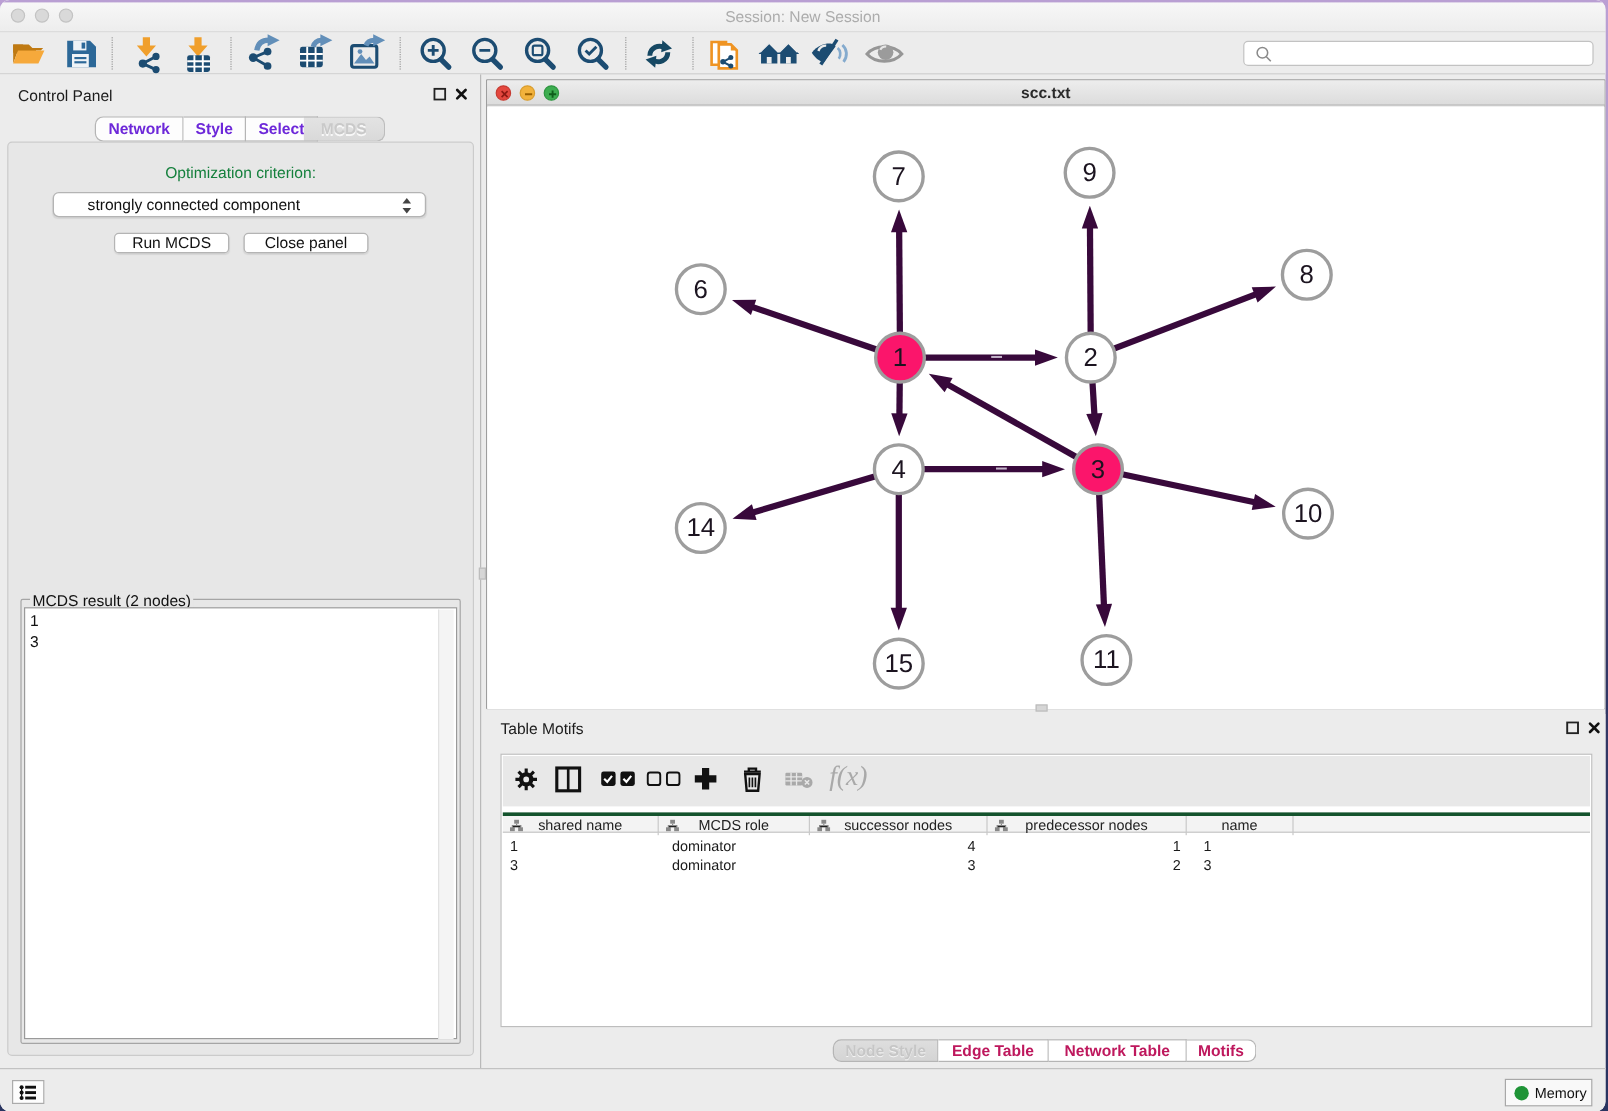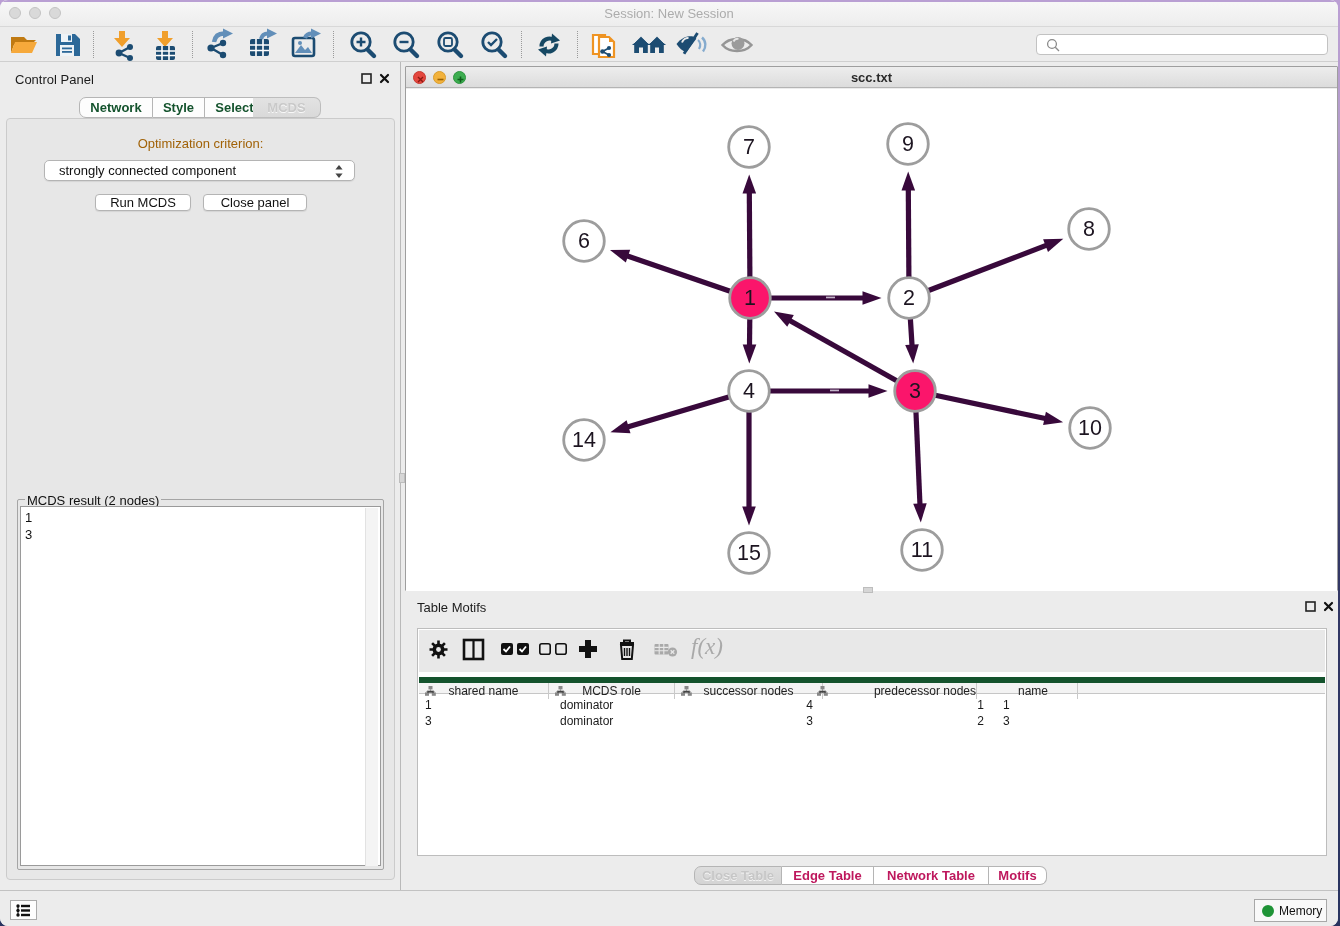--- a/index.html
+++ b/index.html
@@ -12,43 +12,43 @@
 
 .toolbar { position:absolute; left:0; top:27px; width:100%; height:35px; background:#ececec; border-bottom:1px solid #cfcfcf; }
 .sep { position:absolute; top:4px; height:27px; width:0; border-left:1px dotted #9a9a9a; }
 .ticon { position:absolute; top:1px; }
 .search { position:absolute; left:1036px; top:7px; width:292px; height:21px; background:#fff; border:1px solid #c2c2c2; border-radius:4px; }
 .search svg { position:absolute; left:9px; top:3px; }
 
 .cp { position:absolute; left:0; top:62px; width:401px; height:829px; background:#ececec; border-right:1px solid #b9b9b9; }
 .paneltitle { position:absolute; font-size:13px; color:#1c1c1c; }
 .tabs { position:absolute; left:0; top:35px; width:100%; height:21px; font-size:13px; }
-.tab { position:absolute; top:0; height:21px; background:#fdfdfd; border:1px solid #b5b5b5; color:#14532d; text-align:center; line-height:20px; font-weight:bold; }
+.tab { position:absolute; top:0; height:21px; background:#fdfdfd; border:1px solid #b5b5b5; color:#6d28d9; text-align:center; line-height:20px; font-weight:bold; }
 .tabsel { background:linear-gradient(#e3e3e3,#d9d9d9); color:#c9c9c9; text-shadow:0 1px 0 #f8f8f8; border-radius:0 7px 7px 0; border-color:#bdbdbd; }
 .cpbody { position:absolute; left:6px; top:56px; width:389px; height:762px; background:#e7e7e7; border:1px solid #cbcbcb; border-radius:4px; }
-.optlabel { position:absolute; left:0; top:17px; width:100%; text-align:center; font-size:13px; color:#a16207; }
-.dropdown { position:absolute; left:37px; top:41px; width:311px; height:21px; background:#fff; border:1px solid #b4b4b4; border-radius:5px; font-size:13px; color:#111; line-height:19px; padding-left:14px; box-shadow:0 1px 1px rgba(0,0,0,0.08); }
+.optlabel { position:absolute; left:0; top:17px; width:100%; text-align:center; font-size:13px; color:#15803d; }
+.dropdown { position:absolute; left:37px; top:41px; width:311px; height:21px; background:#fff; border:1px solid #b4b4b4; border-radius:5px; font-size:13px; color:#111; line-height:19px; padding-left:28px; box-shadow:0 1px 1px rgba(0,0,0,0.08); }
 .btn { position:absolute; height:17px; background:#fff; border:1px solid #b4b4b4; border-radius:4px; font-size:13px; color:#111; text-align:center; line-height:15px; box-shadow:0 1px 1px rgba(0,0,0,0.08); }
 .fieldset { position:absolute; left:10px; top:374px; width:367px; height:371px; }
 .fsborder { position:absolute; left:0; top:6px; width:100%; height:371px; border:1px solid #a5a5a5; border-radius:2px; }
 .fslabel { position:absolute; left:8px; top:0; background:#e7e7e7; padding:0 2px; font-size:13px; color:#111; }
 .fswhite { position:absolute; left:3px; top:13px; width:361px; height:360px; background:#fff; border:1px solid #9a9a9a; }
 .fstext { position:absolute; left:4px; top:2px; font-size:13px; color:#111; line-height:17px; }
 .fsscroll { position:absolute; right:2px; top:1px; width:13px; height:358px; background:#f4f4f4; border-left:1px solid #e2e2e2; }
 
 .net { position:absolute; left:405px; top:66px; width:933px; height:525px; border:1px solid #9e9e9e; border-radius:1px; }
 .nettitle { position:absolute; left:0; top:0; width:100%; height:21px; background:linear-gradient(#ededed,#dcdcdc); border-bottom:1px solid #b4b4b4; }
 .light { position:absolute; top:4px; width:13px; height:13px; border-radius:50%; }
 .netname { position:absolute; top:3px; left:0; width:100%; text-align:center; font-size:13px; font-weight:bold; color:#2a2a2a; }
 .canvas { position:absolute; left:0; top:22px; width:931px; height:502px; background:#fff; }
 
 .tp { position:absolute; left:405px; top:595px; width:933px; height:296px; background:#ececec; }
 .tpbox { position:absolute; left:12px; top:33px; width:910px; height:228px; background:#fff; border:1px solid #bdbdbd; }
 .tptoolbar { position:absolute; left:1px; top:1px; width:906px; height:42px; background:#e8e8e8;text-align:center; }
-.thead { position:absolute; left:1px; top:48px; height:17px; background:#f3f3f3; border-top:6px solid #14532d; border-bottom:1px solid #c6c6c6; font-size:12px; color:#222; }
+.thead { position:absolute; left:1px; top:48px; height:17px; background:#f3f3f3; border-top:3px solid #14532d; border-bottom:1px solid #c6c6c6; font-size:12px; color:#222; }
 .th { position:absolute; top:0; height:16px; border-right:1px solid #c9c9c9; text-align:center; line-height:16px; }
 .trow { position:absolute; font-size:12px; color:#1a1a1a; height:16px; line-height:16px; }
 .btabs { position:absolute; top:271px; left:0; width:100%; font-size:13px; }
 .btab { position:absolute; top:0; height:19px; background:#fff; border:1px solid #b5b5b5; text-align:center; line-height:17px; color:#be185d; font-weight:bold; }
 
 .status { position:absolute; left:0; top:890px; width:100%; height:36px; background:#ececec; border-top:1px solid #c2c2c2; }
 .listbtn { position:absolute; left:10px; top:9px; width:27px; height:20px; background:#fdfdfd; border:1px solid #ababab; }
 .membtn { position:absolute; right:11px; top:8px; width:73px; height:23px; background:#f9f9f9; border:1px solid #a8a8a8; font-size:12px; color:#111; }
 </style></head><body>
 <div class="win">
@@ -363,21 +363,21 @@
               <path d="M5.5 3.4 v1.6 M2 6.4 V5 h7 v1.4" stroke="#888" stroke-width="1"></path>
             </svg>MCDS role</div>
    <div class="th" style="left:256px; width:148px;"><svg class="sorticon" width="11" height="10" viewBox="0 0 11 10" style="position:absolute;left:6px;top:3px;">
               <g fill="#888">
                 <rect x="3.5" y="0" width="4" height="3.4"></rect>
                 <rect x="0" y="6.4" width="4" height="3.4"></rect>
                 <rect x="6.8" y="6.4" width="4" height="3.4"></rect>
               </g>
               <path d="M5.5 3.4 v1.6 M2 6.4 V5 h7 v1.4" stroke="#888" stroke-width="1"></path>
             </svg>successor nodes</div>
-   <div class="th" style="left:392px; width:166px;text-align:right;"><svg class="sorticon" width="11" height="10" viewBox="0 0 11 10" style="position:absolute;left:6px;top:3px;">
+   <div class="th" style="left:404px; width:166px;"><svg class="sorticon" width="11" height="10" viewBox="0 0 11 10" style="position:absolute;left:6px;top:3px;">
               <g fill="#888">
                 <rect x="3.5" y="0" width="4" height="3.4"></rect>
                 <rect x="0" y="6.4" width="4" height="3.4"></rect>
                 <rect x="6.8" y="6.4" width="4" height="3.4"></rect>
               </g>
               <path d="M5.5 3.4 v1.6 M2 6.4 V5 h7 v1.4" stroke="#888" stroke-width="1"></path>
             </svg>predecessor nodes</div>
    <div class="th" style="left:570px; width:89px;">name</div>
   </div>
   <div class="trow" style="left:0; top:68px; width:906px;">
@@ -389,21 +389,21 @@
   </div>
   <div class="trow" style="left:0; top:84px; width:906px;">
    <span style="position:absolute; left:7px;">3</span>
    <span style="position:absolute; left:142px;">dominator</span>
    <span style="position:absolute; right:511px;">3</span>
    <span style="position:absolute; right:340px;">2</span>
    <span style="position:absolute; left:585px;">3</span>
   </div>
  </div>
  <div class="btabs">
-  <div class="btab" style="left:289px; width:88px; background:linear-gradient(#dedede,#d4d4d4); color:#c6c6c6; text-shadow:0 1px 0 #f5f5f5; border-radius:7px 0 0 7px;">Close Table</div>
+  <div class="btab" style="left:289px; width:88px; background:linear-gradient(#dedede,#d4d4d4); color:#c6c6c6; text-shadow:0 1px 0 #f5f5f5; border-radius:7px 0 0 7px;">Node Style</div>
   <div class="btab" style="left:377px; width:92px; border-left:none;">Edge Table</div>
   <div class="btab" style="left:469px; width:115px; border-left:none;">Network Table</div>
   <div class="btab" style="left:584px; width:58px; border-left:none; border-radius:0 7px 7px 0;">Motifs</div>
  </div>
 </div>
 <div class="status">
  <div class="listbtn"><svg width="26" height="19" viewBox="0 0 26 19">
           <g fill="#111">
             <circle cx="7" cy="5" r="1.7"></circle>
             <circle cx="7" cy="9.5" r="1.7"></circle>

